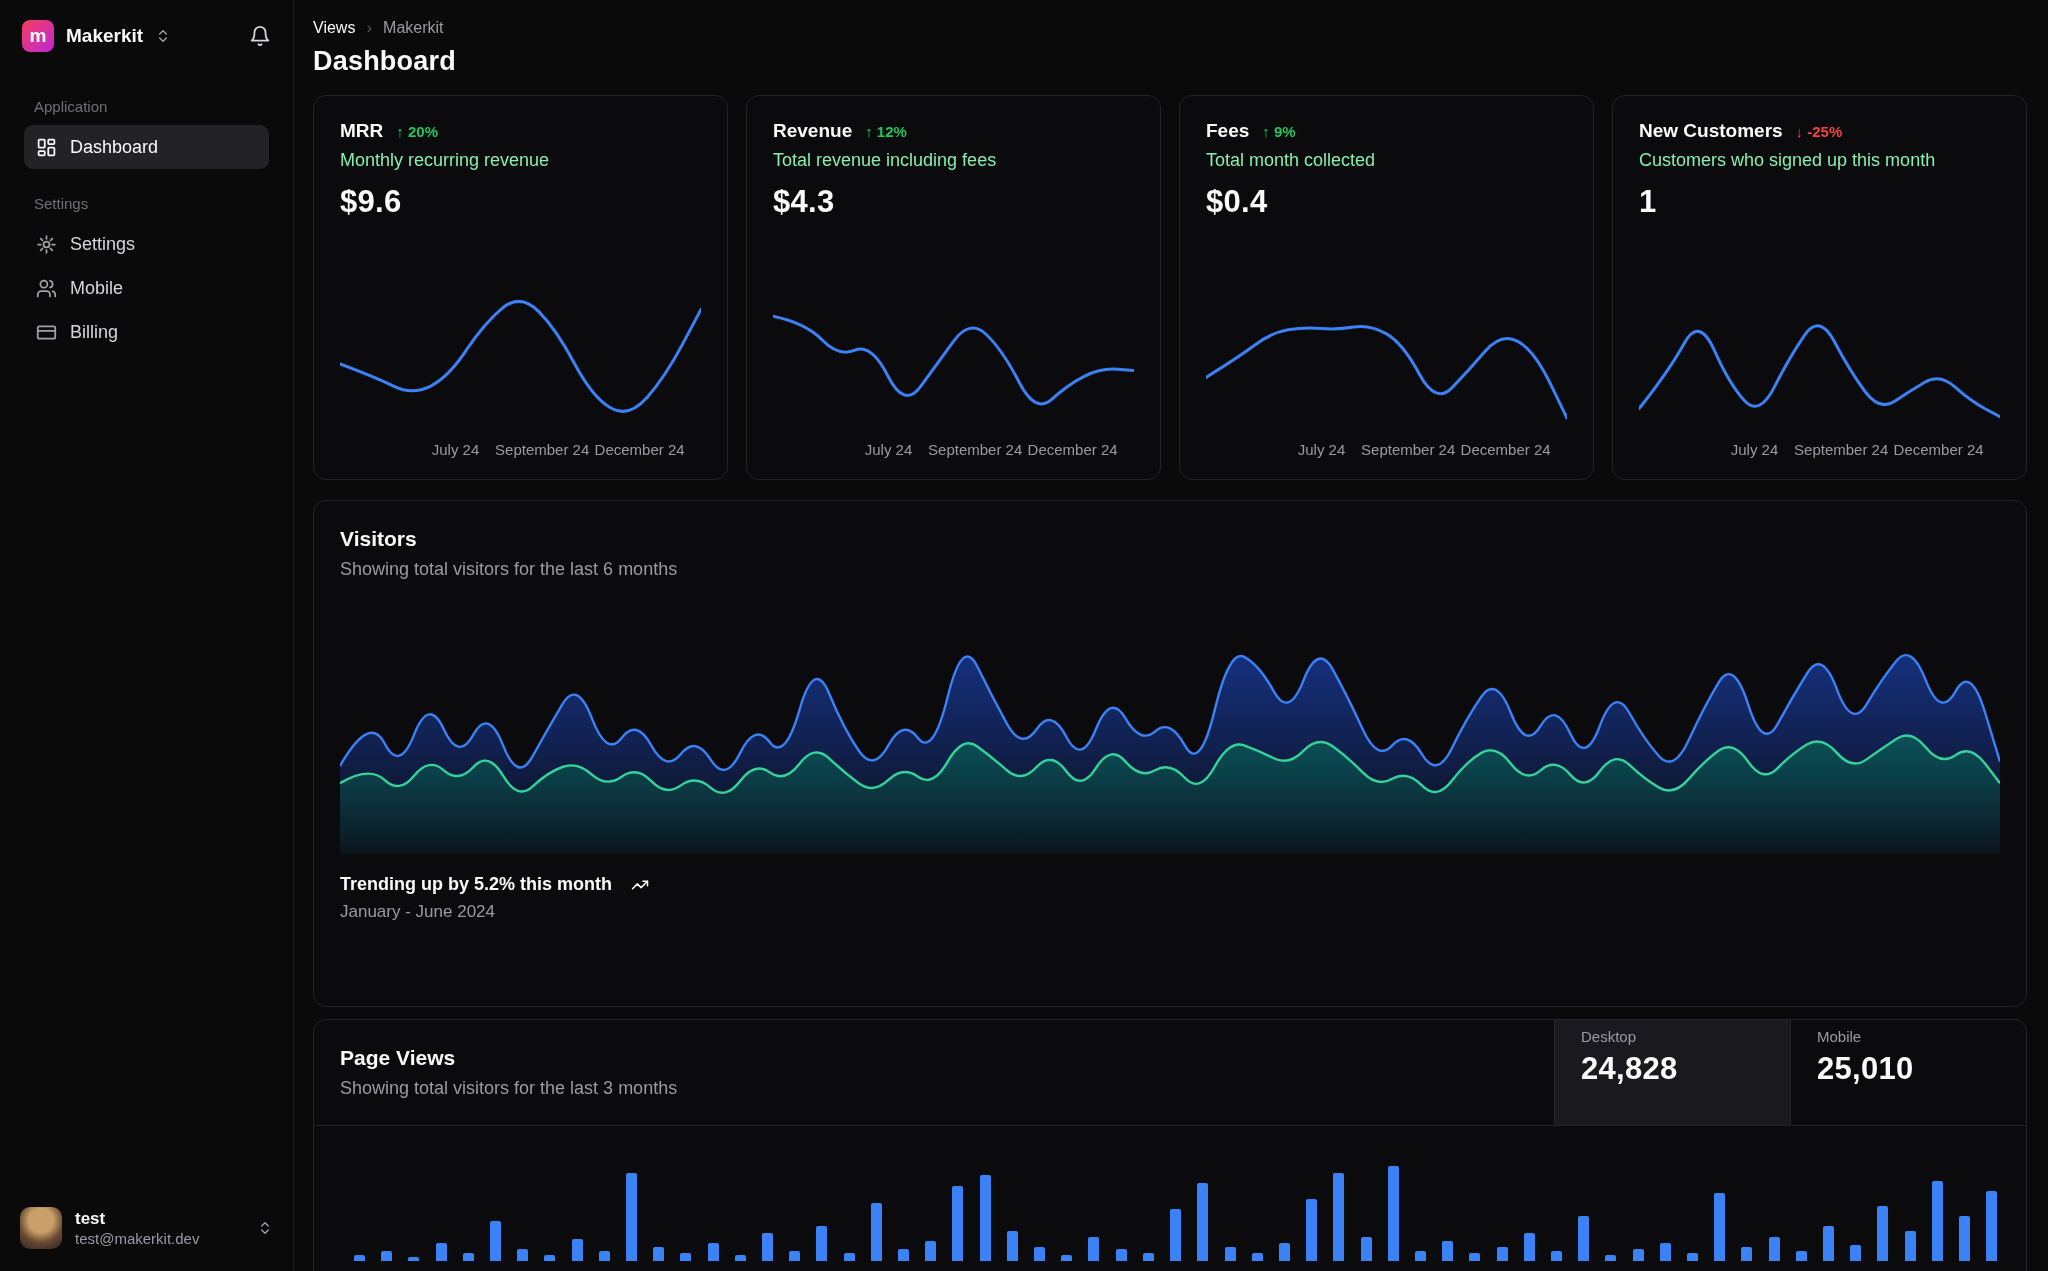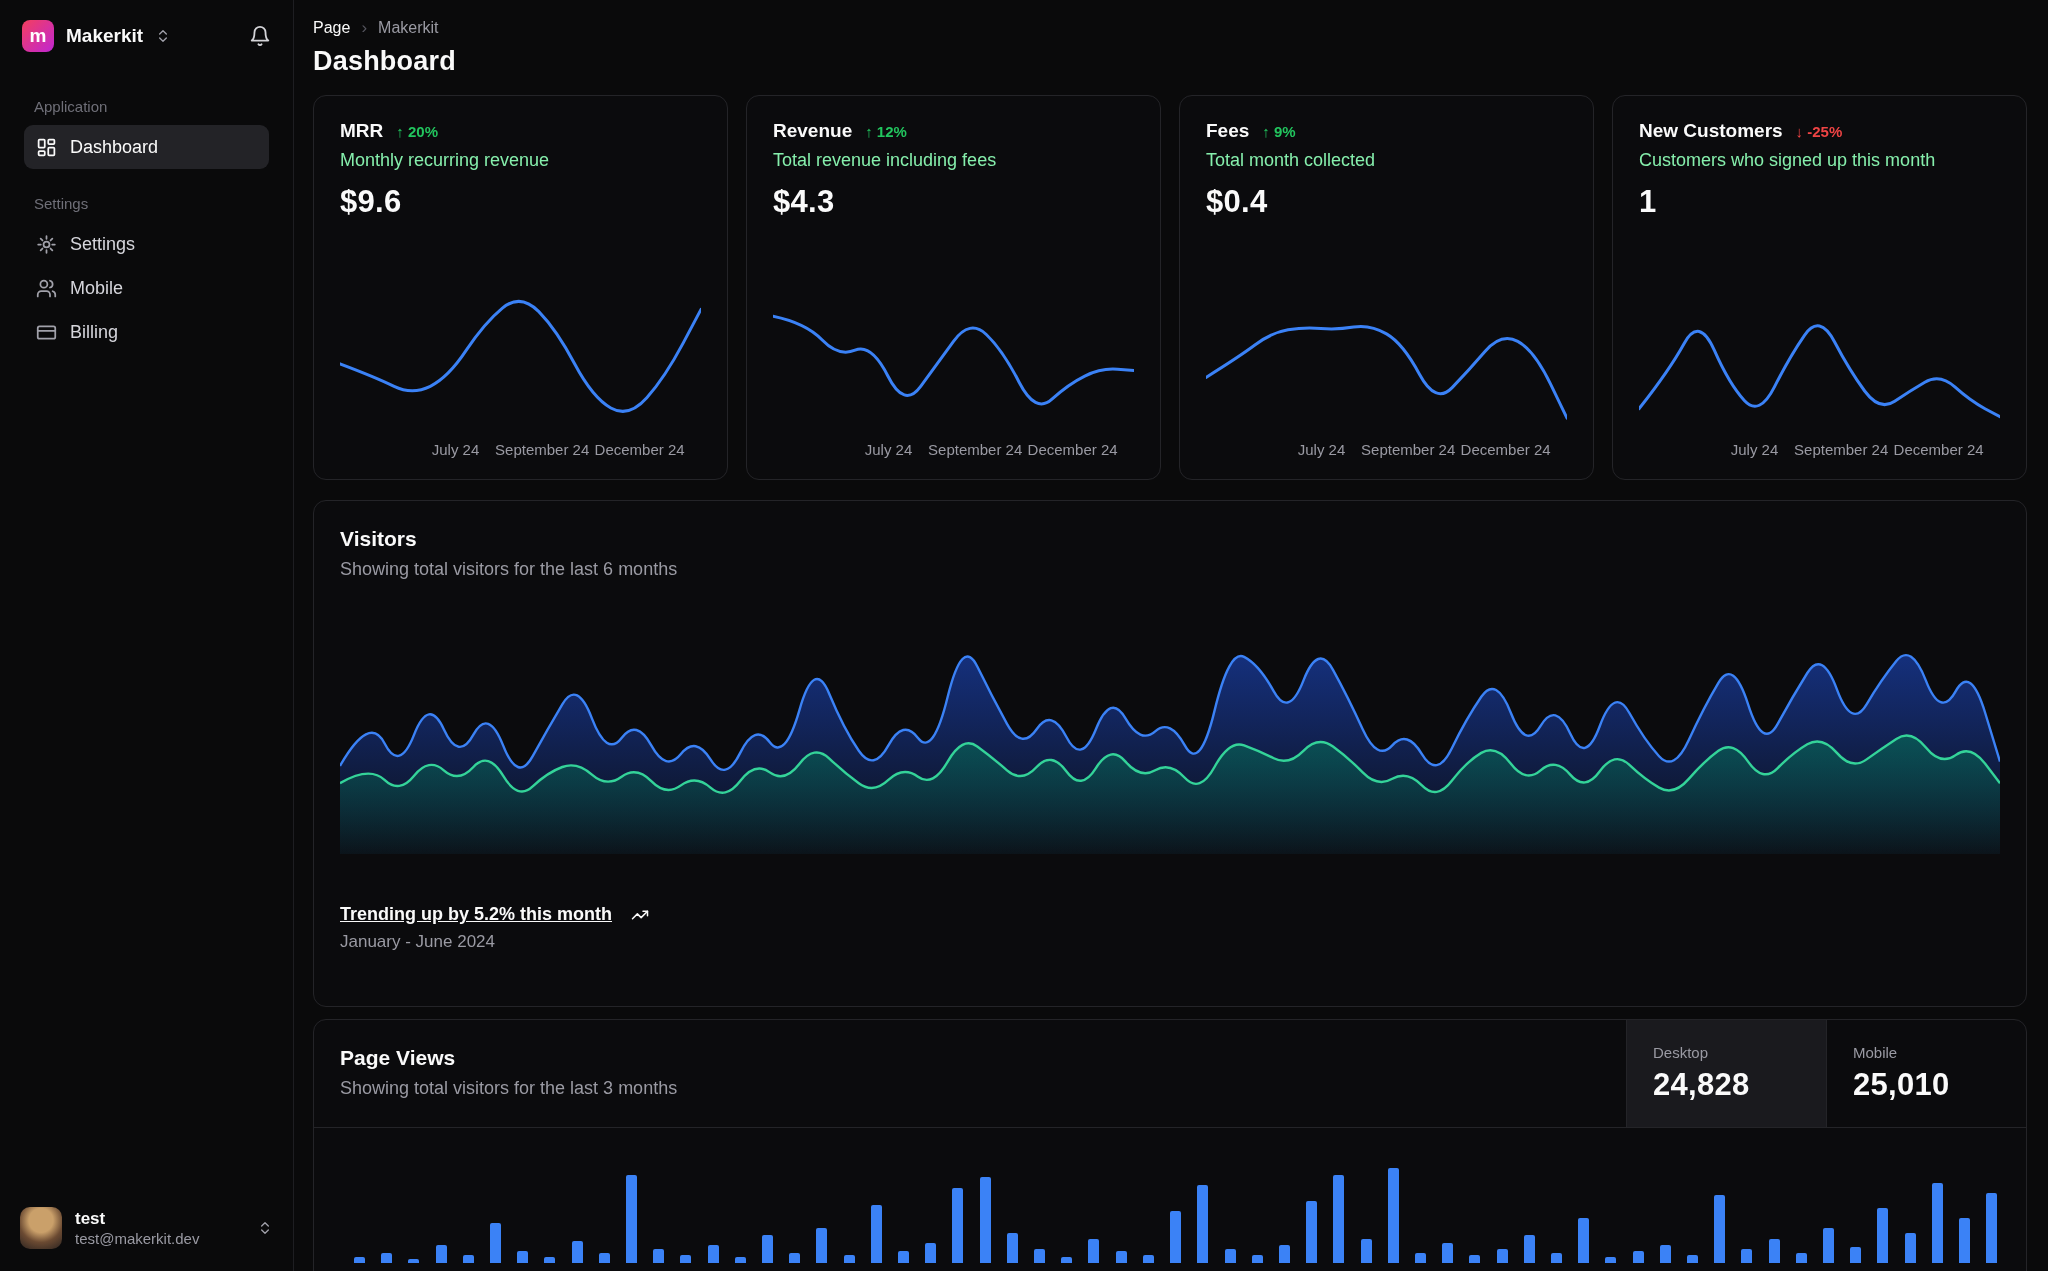--- a/index.html
+++ b/index.html
@@ -67,28 +67,28 @@
   .spark-wrap svg { width:100%; height:150px; display:block; }
   .tick-row { position:relative; height:20px; margin-top:10px; font-size:15px; color:#9a9aa3; }
   .tick { position:absolute; transform:translateX(-50%); white-space:nowrap; }
   .tick.t0 { left:32%; } .tick.t1 { left:56%; } .tick.t2 { left:83%; }
   
   .visitors-card { margin-top:20px; height:507px; padding:26px; }
   .sec-title { font-size:21px; font-weight:700; }
   .sec-sub { font-size:18px; color:#9a9aa3; margin-top:8px; }
   .visitors-chart { margin-top:44px; }
   .visitors-chart svg { width:100%; height:230px; display:block; }
-  .vis-footer { margin-top:50px; display:flex; align-items:center; gap:19px; font-size:18px; font-weight:700;text-decoration:underline; }
+  .vis-footer { margin-top:20px; display:flex; align-items:center; gap:19px; font-size:18px; font-weight:700; }
   .vis-period { margin-top:7px; font-size:17px; color:#9a9aa3; }
   
   .pv-card { margin-top:12px; height:600px; padding:0; overflow:hidden; }
   .pv-header { display:flex; border-bottom:1px solid #242428; }
   .pv-titles { flex:1; padding:26px; }
   .pv-stats { display:flex; }
-  .pv-stat { width:200px; padding:24px 26px; border-left:1px solid #242428; cursor:pointer; }
+  .pv-stat { width:236px; padding:8px 26px; border-left:1px solid #242428; cursor:pointer; }
   .pv-stat.selected { background:#1a1a1e; }
   .pv-stat-label { font-size:15px; color:#9a9aa3; }
   .pv-stat-value { font-size:31px; font-weight:700; margin-top:6px; letter-spacing:0.3px; }
   .bars-wrap {
     margin:30px 28px 0 40px; height:105px;
     display:flex; align-items:flex-end; justify-content:space-between;
   }
   .bar { width:11px; background:#3b82f6; border-radius:2px 2px 0 0; flex:none; }
 </style>
 </head>
@@ -172,21 +172,21 @@
       <svg width="16" height="16" viewBox="0 0 24 24" fill="none" stroke="currentColor" stroke-width="2" stroke-linecap="round" stroke-linejoin="round">
           <path d="m7 15 5 5 5-5"></path>
           <path d="m7 9 5-5 5 5"></path>
         </svg>
     </span>
   </div>
 </aside>
 
 <main class="main">
   <div class="breadcrumb">
-    <span class="crumb-home">Page</span>
+    <span class="crumb-home">Views</span>
     <span class="crumb-sep">›</span>
     <span class="crumb-current">Makerkit</span>
   </div>
   <h1 class="page-title">Dashboard</h1>
 
   <div class="cards-grid">
 
     <div class="card stat-card">
       <div class="stat-head">
         <span class="stat-title">MRR</span>

